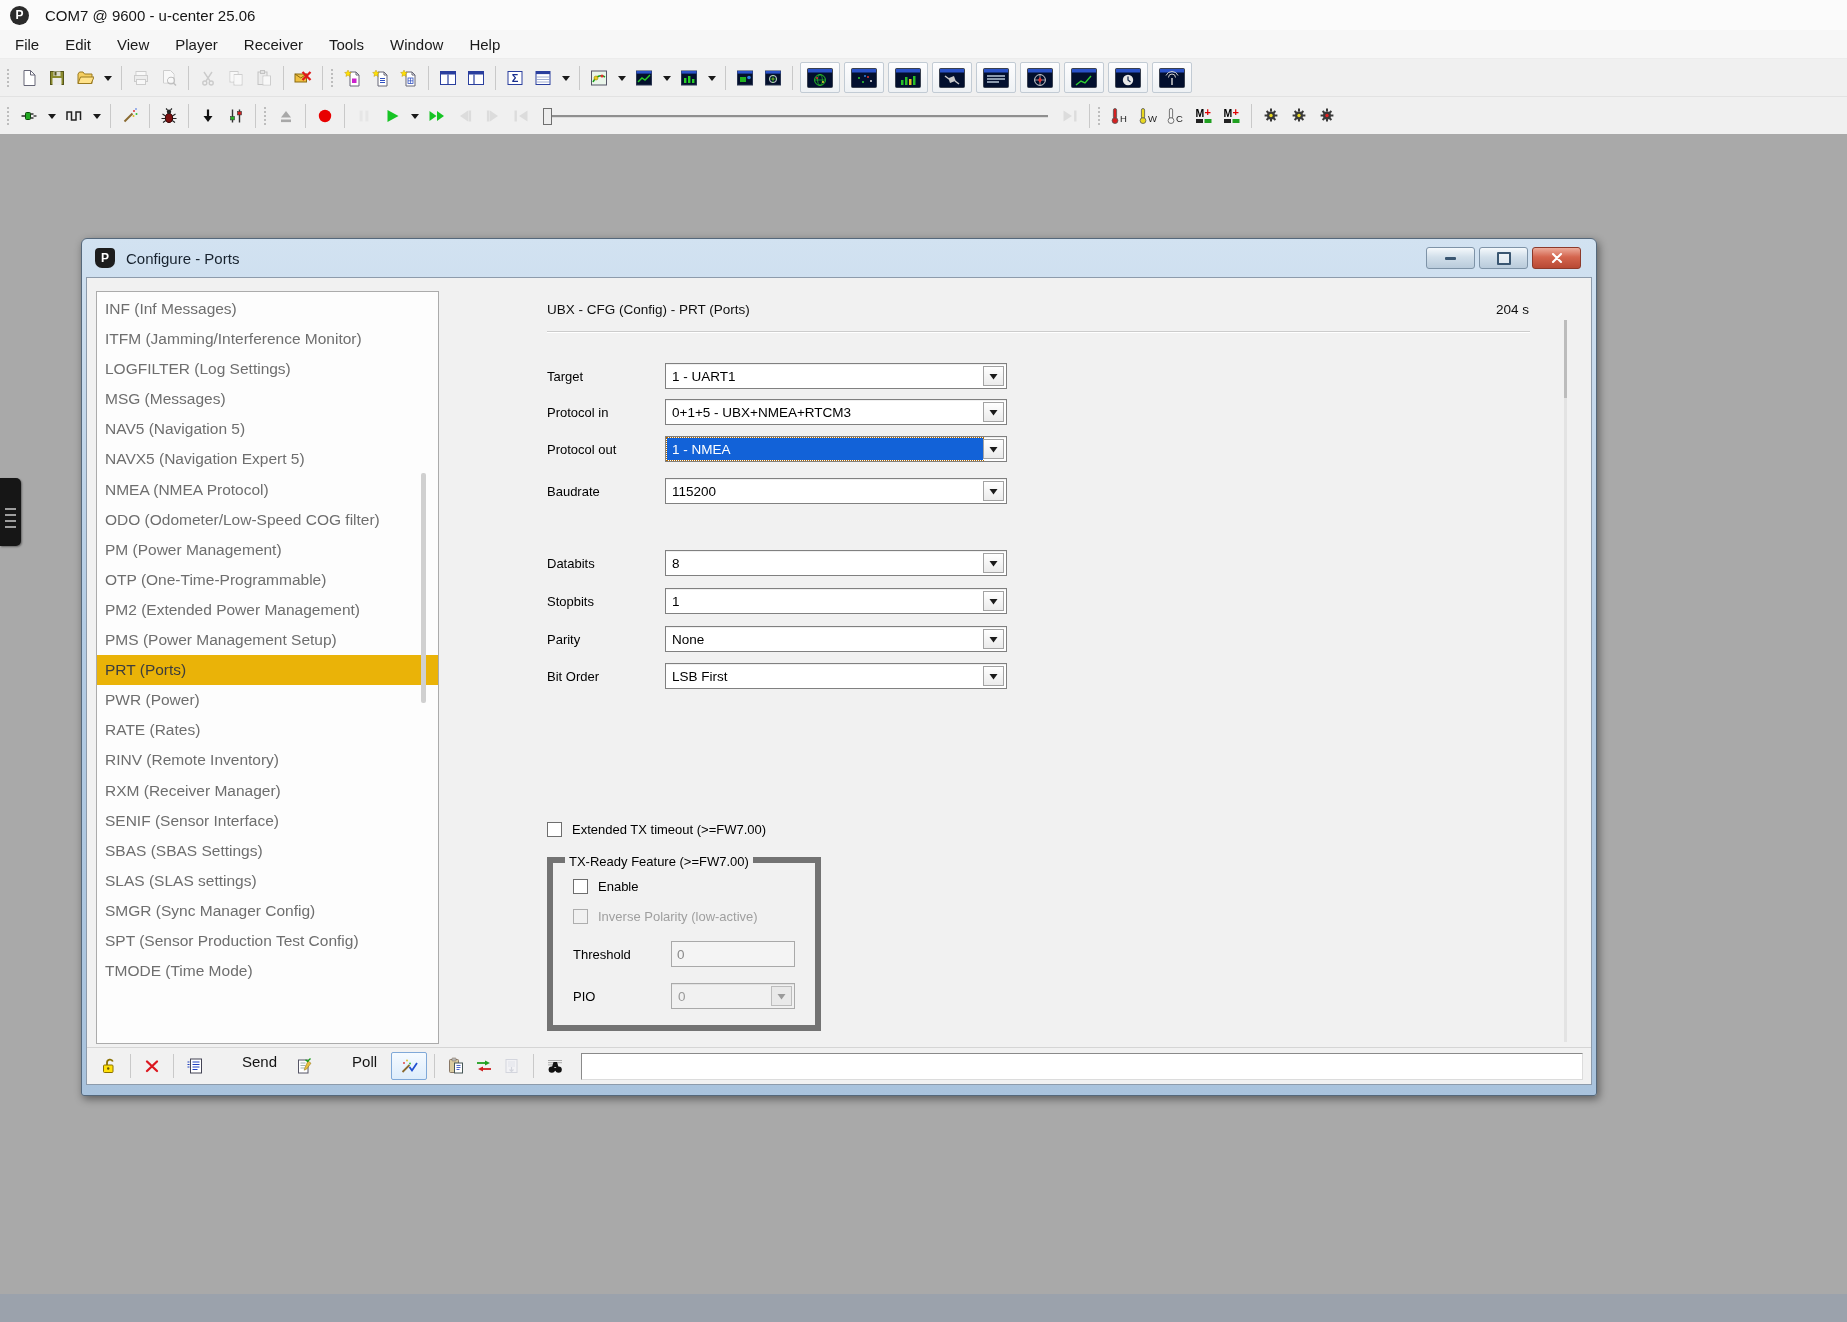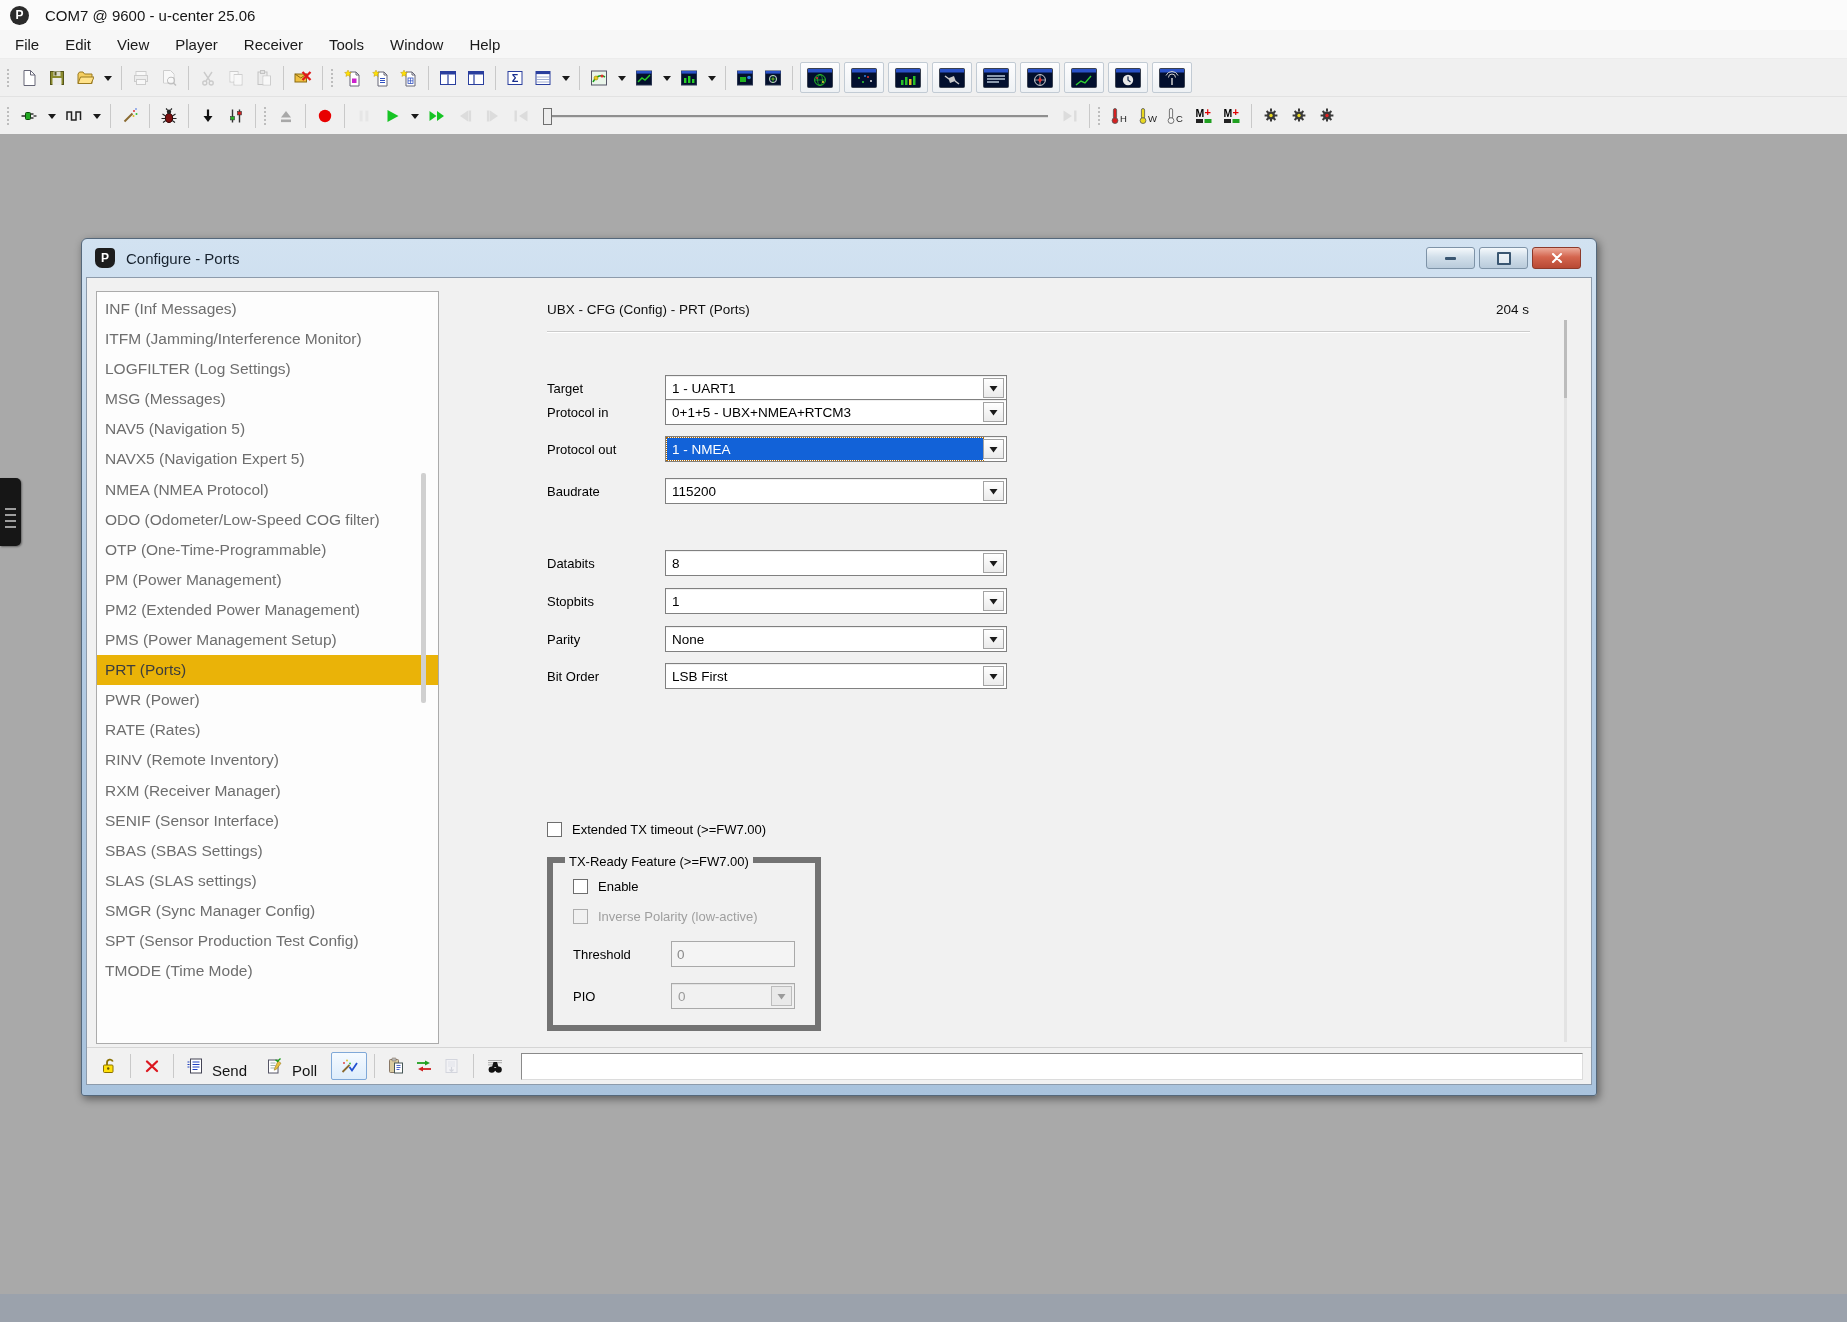--- a/index.html
+++ b/index.html
@@ -77,21 +77,21 @@
   .gtitle{position:absolute;left:12px;top:-9px;background:#f1f1f1;padding:0 4px;font-size:13px;color:#000;white-space:nowrap;}
   .tinput{position:absolute;left:118px;width:124px;height:26px;background:#f4f4f4;border:1px solid #a9a9a9;
     color:#8a8a8a;font-size:13.5px;padding:0 5px;box-sizing:border-box;font-family:"Liberation Sans",sans-serif;}
   .glabel{position:absolute;font-size:13px;color:#000;}
   
   .dlg-toolbar{position:absolute;left:0;right:0;top:769px;height:37px;border-top:1px solid #d5d5d5;
     display:flex;align-items:center;padding:0 8px;background:#f1f1f1;box-sizing:border-box;}
   .dt-btn{width:28px;height:26px;display:flex;align-items:center;justify-content:center;flex:none;border-radius:2px;}
   .dt-btn.toggled{width:34px;border:1px solid #7fa8d8;background:linear-gradient(#f5faff,#ddecfb);}
   .dt-btn.disabled{opacity:.6;}
-  .dt-group{display:flex;align-items:flex-end;margin-right:14px;flex:none;}
+  .dt-group{display:flex;align-items:flex-start;margin-right:14px;flex:none;gap:30px;}
   .dt-label{font-size:15px;color:#131313;margin-left:3px;}
   .dt-sep{width:1px;height:24px;background:#c9c9c9;margin:0 7px;flex:none;}
   .dt-field{flex:1;height:25px;margin-left:12px;background:#fff;border:1px solid #8a8a8a;
     border-right-color:#dcdcdc;border-bottom-color:#dcdcdc;font-size:13px;padding:0 5px;font-family:"Liberation Sans",sans-serif;}
 </style>
 </head>
 <body>
 
 <div class="screen">
 
@@ -594,22 +594,22 @@
       <div class="dlg-client">
         <div class="listbox" id="cfglist">
             <div class="list-item">INF (Inf Messages)</div>
             <div class="list-item">ITFM (Jamming/Interference Monitor)</div>
             <div class="list-item">LOGFILTER (Log Settings)</div>
             <div class="list-item">MSG (Messages)</div>
             <div class="list-item">NAV5 (Navigation 5)</div>
             <div class="list-item">NAVX5 (Navigation Expert 5)</div>
             <div class="list-item">NMEA (NMEA Protocol)</div>
             <div class="list-item">ODO (Odometer/Low-Speed COG filter)</div>
+            <div class="list-item">PM (Power Management)</div>
             <div class="list-item">OTP (One-Time-Programmable)</div>
-            <div class="list-item">PM (Power Management)</div>
             <div class="list-item">PM2 (Extended Power Management)</div>
             <div class="list-item">PMS (Power Management Setup)</div>
             <div class="list-item selected">PRT (Ports)</div>
             <div class="list-item">PWR (Power)</div>
             <div class="list-item">RATE (Rates)</div>
             <div class="list-item">RINV (Remote Inventory)</div>
             <div class="list-item">RXM (Receiver Manager)</div>
             <div class="list-item">SENIF (Sensor Interface)</div>
             <div class="list-item">SBAS (SBAS Settings)</div>
             <div class="list-item">SLAS (SLAS settings)</div>
@@ -620,21 +620,21 @@
         <div class="list-scroll"></div>
 
         <div class="panel-header-title">UBX - CFG (Config) - PRT (Ports)</div>
         <div class="panel-age">204 s</div>
         <div class="panel-sep"></div>
         <div class="panel-scroll">
             <div class="thumb"></div>
           </div>
 
         <div class="fgroup" id="port-rows" style="top:81px">
-            <div class="frow" style="top: 16px;">
+            <div class="frow" style="top: 4px;">
               <div class="flabel">Target</div>
               <div class="combo">
                 <div class="ct">1 - UART1</div>
                 <div class="cb">
                   <svg width="9" height="7" viewBox="0 0 9 7">
                     <path d="M0.5 1h8L4.5 6.5z" fill="#1a1a1a"></path>
                   </svg>
                 </div>
               </div>
             </div>

